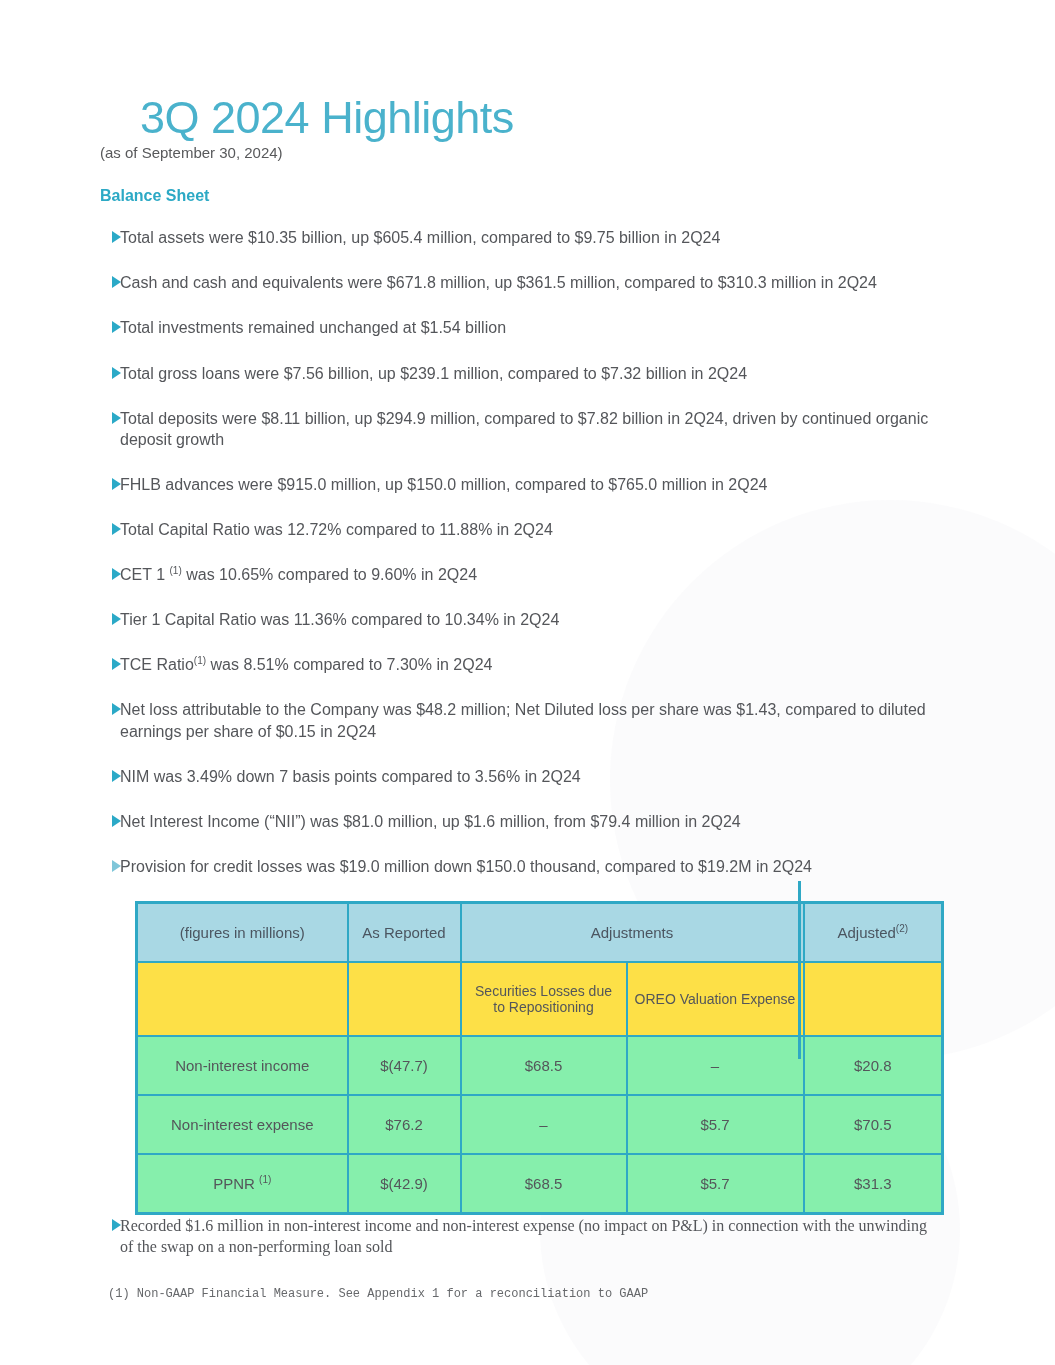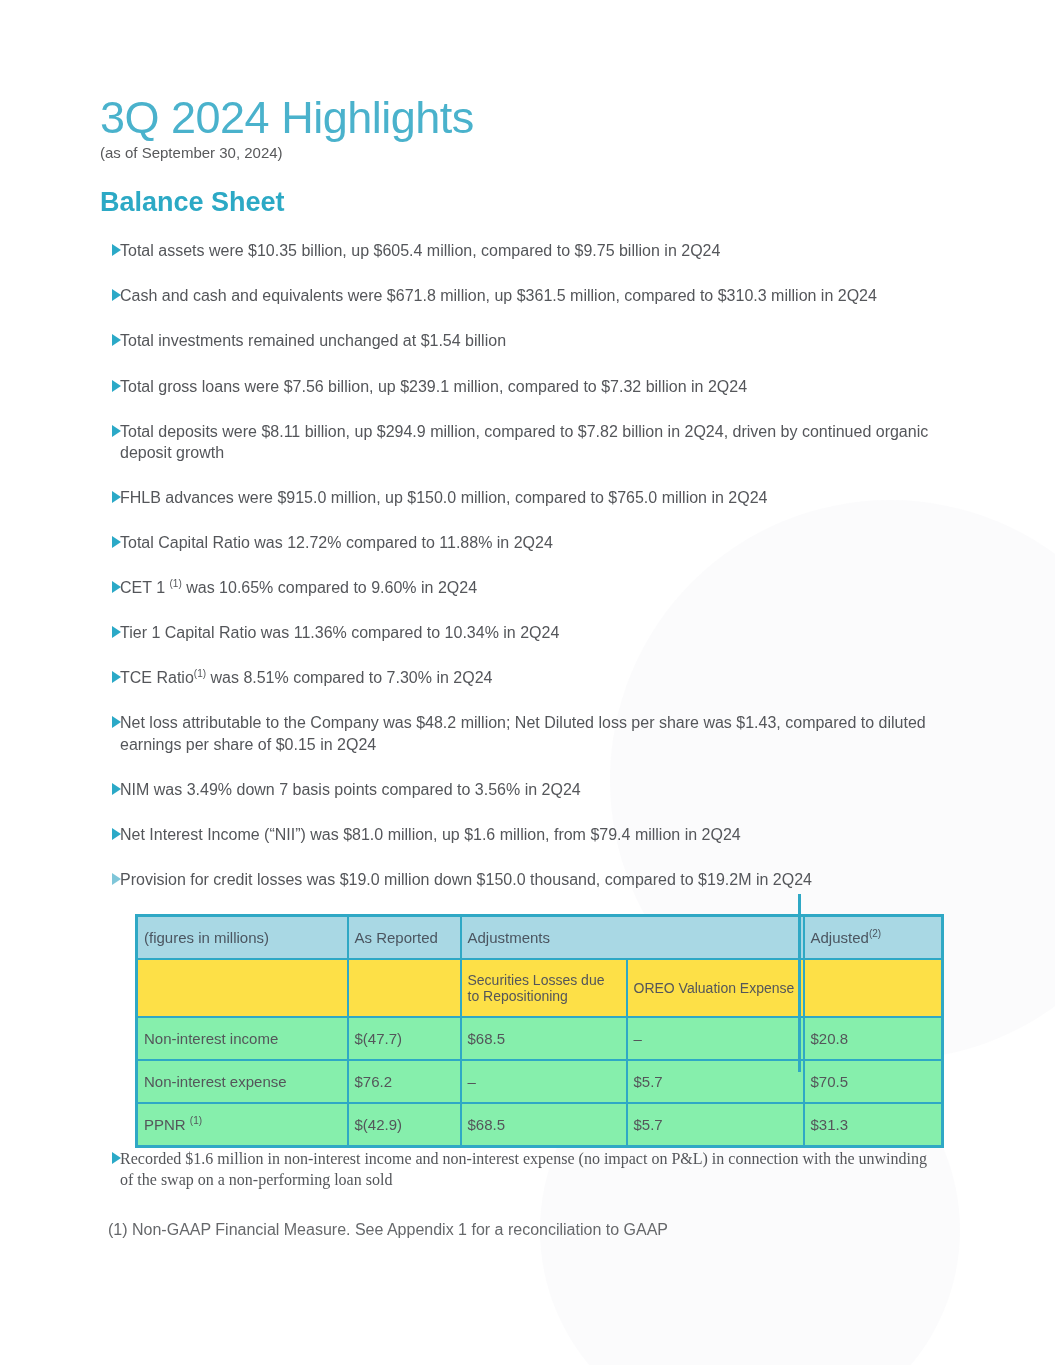--- a/index.html
+++ b/index.html
@@ -24,28 +24,29 @@
   .content {
     position: relative;
     padding: 94px 100px 0 100px;
   }
   .page-title {
     font-size: 45px;
     font-weight: 300;
     letter-spacing: -0.5px;
     color: #4AB2CC;
     line-height: 1.05;
+    margin-left: 40px;
   }
   .page-subtitle {
     font-size: 15px;
     color: #58595B;
     margin-top: 3px;
   }
   .section-heading {
-    font-size: 27px;
+    font-size: 16px;
     font-weight: bold;
     color: #2CA9C5;
     margin-top: 26px;
   }
   ul.bullets {
     list-style: none;
     margin-top: 22px;
     padding-left: 12px;
   }
   ul.bullets li {
@@ -90,36 +91,37 @@
   table.highlights {
     width: 806px;
     border-collapse: collapse;
     table-layout: fixed;
   }
   table.highlights td, table.highlights th {
     border: 2px solid #2FA8C5;
     font-weight: normal;
     font-size: 15px;
     color: #54565A;
-    text-align: left;
-    padding: 12px 6px;
+    text-align: center;
+    padding: 20px 6px;
   }
   table.highlights { border: 3px solid #2FA8C5; }
   tr.head1 td { background: #A9D8E4; height: 32px; color: #4B5560; }
   tr.head2 td { background: #fde047; height: 38px; font-size: 14px; line-height: 1.15; }
   tr.body-row td { background: #86efac; height: 37px; }
   td.col-label { text-align: left; padding-left: 15px; }
   .post-bullet { margin-top: 28px; }
   ul.bullets.single { margin-top: 0; font-family: Liberation Serif, serif; }
   .footnotes {
     margin-top: 30px;
     margin-left: 8px;
-    font-size: 16px;
+    font-size: 12px;
     line-height: 1.25;
     color: #66686B;
+    font-family: Liberation Mono, monospace;
   }
   .page-footer {
     position: absolute;
     top: 1372px;
     right: 100px;
     font-size: 15px;
     color: #56585C;
   }
   .page-footer .sep { margin: 0 14px; color: #56585C; }
 </style>

